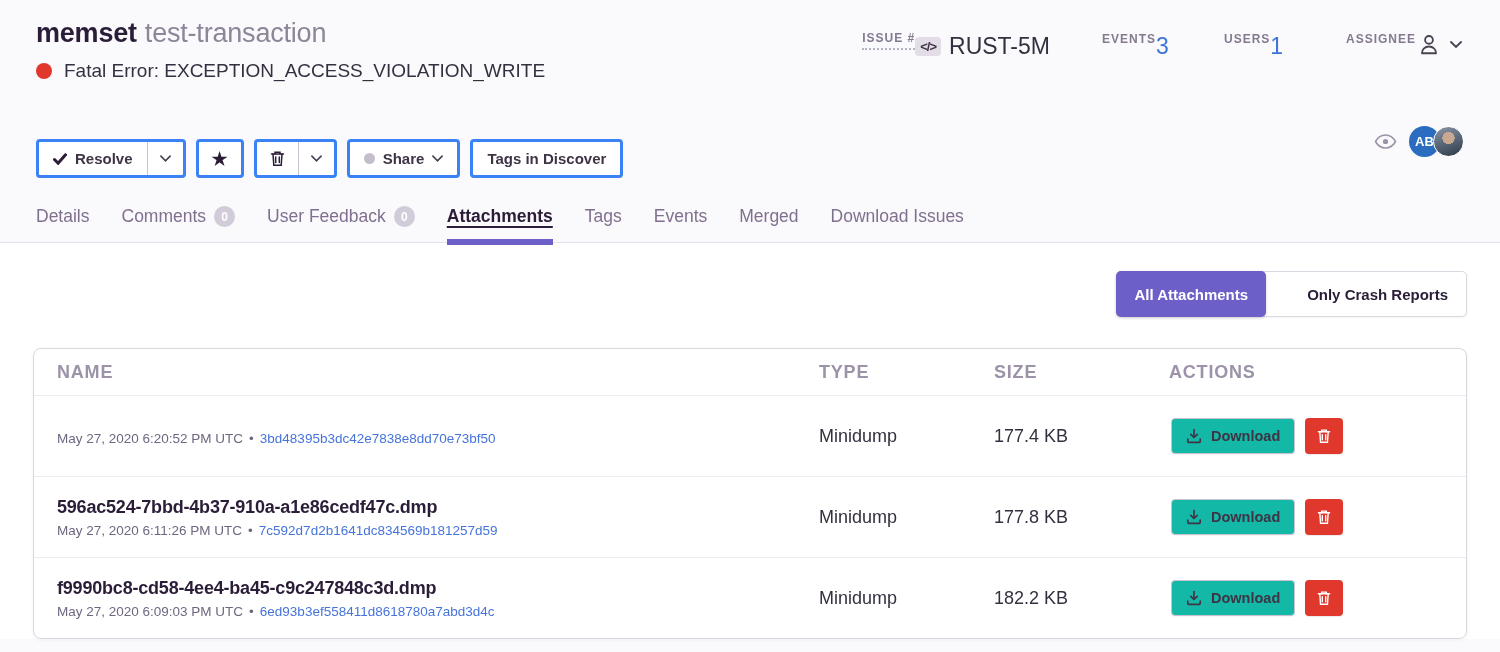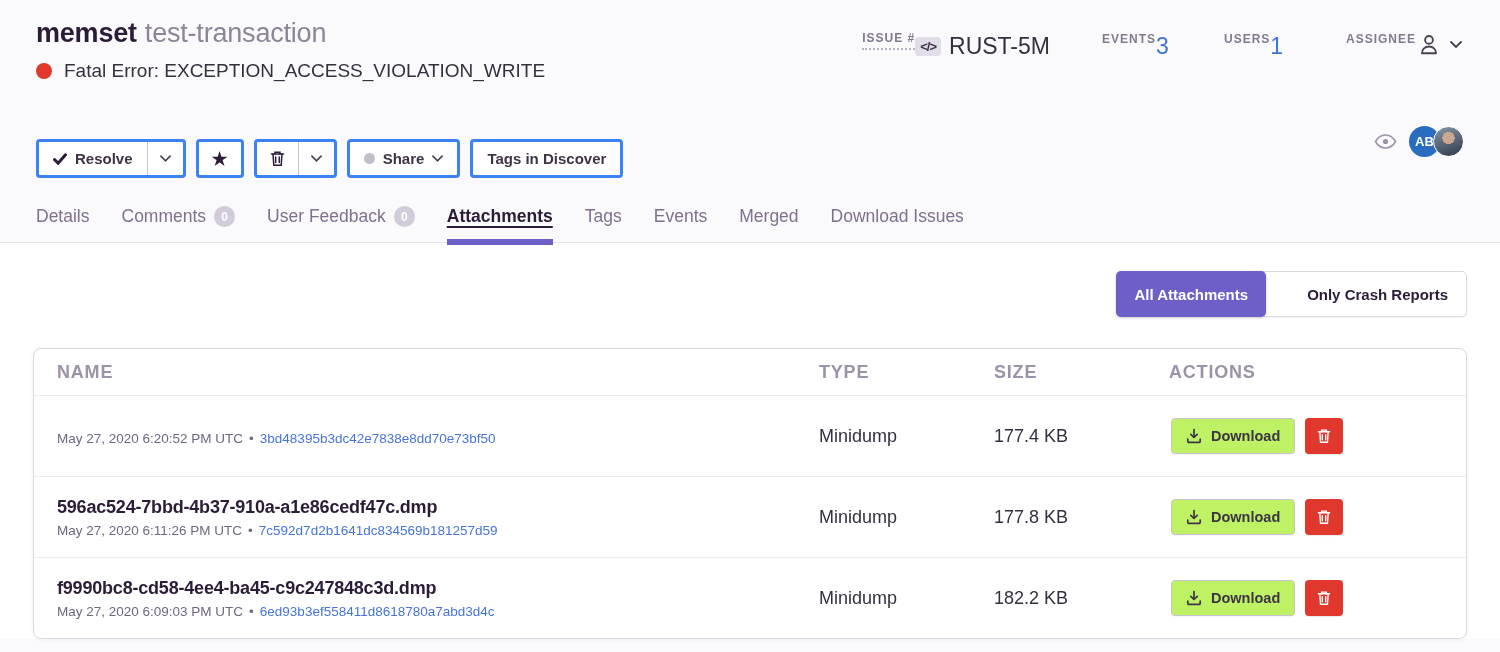--- a/index.html
+++ b/index.html
@@ -113,21 +113,21 @@
   .th.name { padding-left:23px; }
   .trow { border-top:1px solid #EFEBF2; height:81px; }
   .name-cell { padding-left:23px; }
   .file-name { font-size:18px; font-weight:bold; color:#2B1D38; letter-spacing:-0.2px; }
   .file-meta { margin-top:5px; font-size:13.5px; color:#6F6781; display:flex; align-items:center; gap:6px; }
   .event-link { color:#4674DB; text-decoration:none; cursor:pointer; }
   .type-cell, .size-cell { font-size:18px; color:#353040; }
   .actions-cell { display:flex; align-items:center; gap:10px; padding-left:2px; }
   .download-btn {
     display:inline-flex; align-items:center; gap:9px; height:36px; padding:0 14px;
-    background:#bef264; border:1px solid #C9C2D0; border-radius:4px; cursor:pointer;
+    background:#14b8a6; border:1px solid #C9C2D0; border-radius:4px; cursor:pointer;
     font-family:inherit; font-size:14.5px; font-weight:bold; color:#3E3446;
     box-shadow:0 1px 1px rgba(43,34,51,0.04);
   }
   .trash-btn {
     width:38px; height:36px; border:none; border-radius:4px; background:#E0382C; color:#fff;
     display:inline-flex; align-items:center; justify-content:center; cursor:pointer;
     box-shadow:0 1px 1px rgba(43,34,51,0.1);
   }
   .muted-icon { color:#9C93A8; }
   svg { display:block; }

